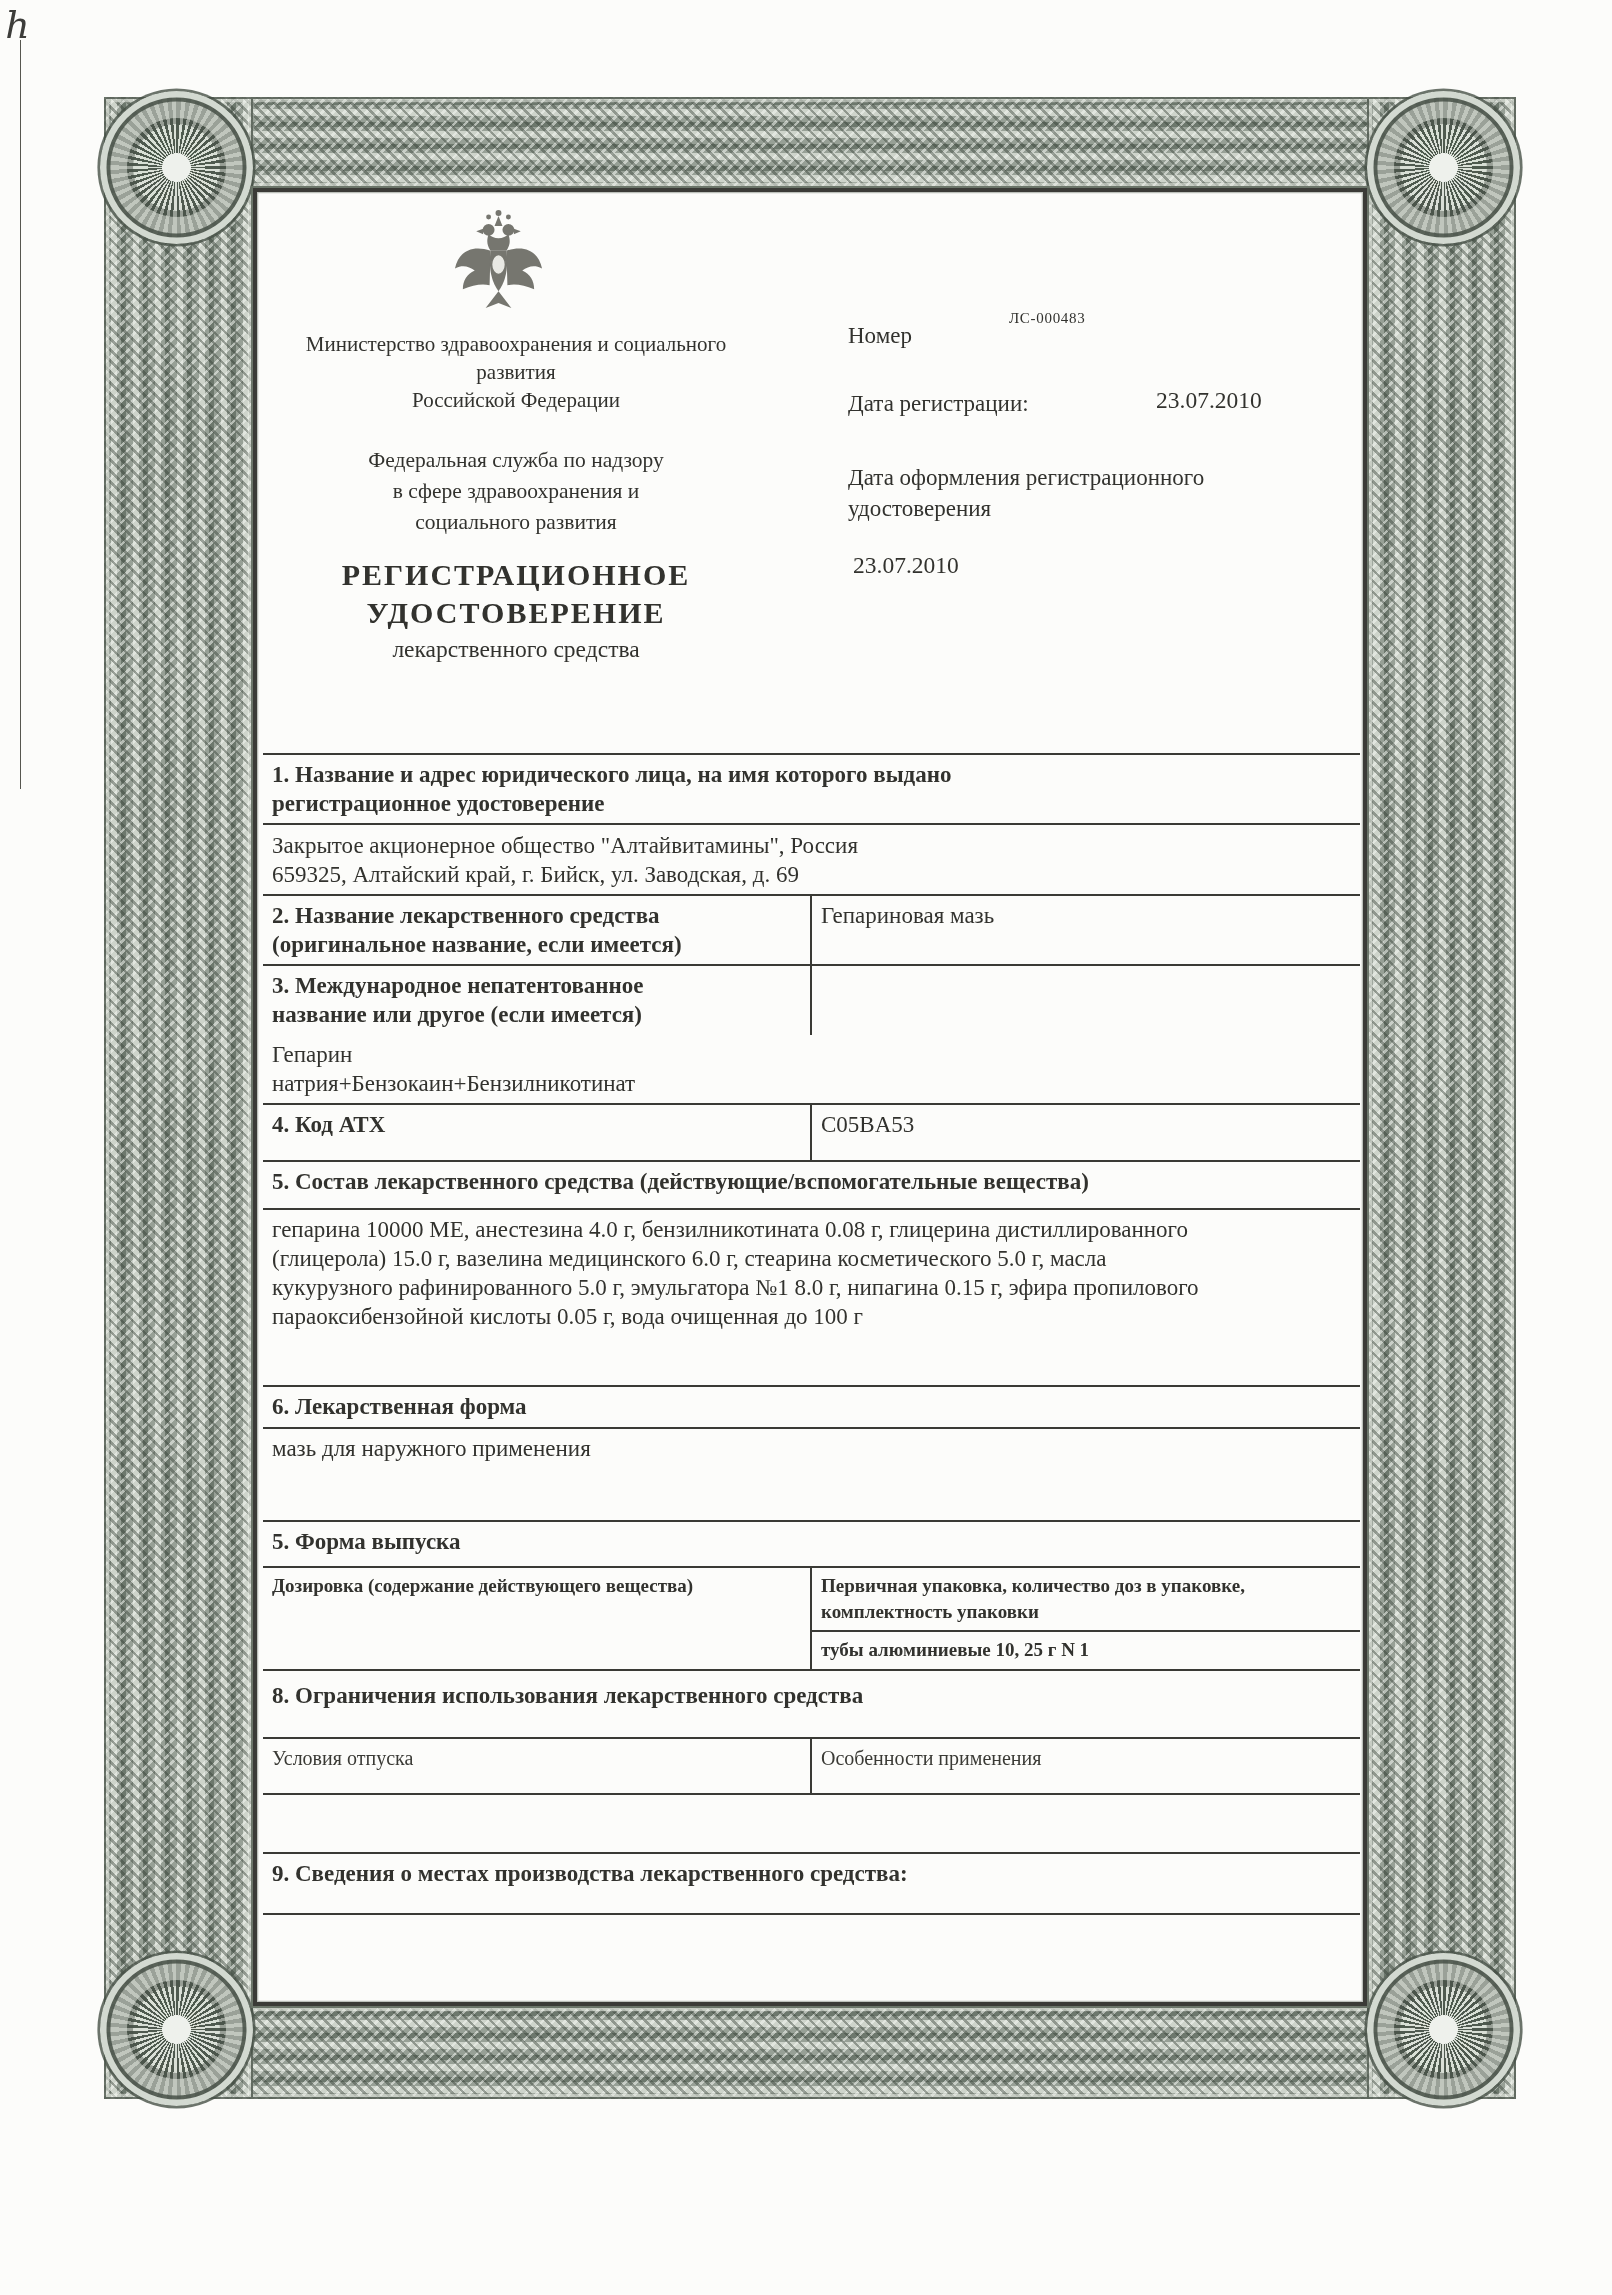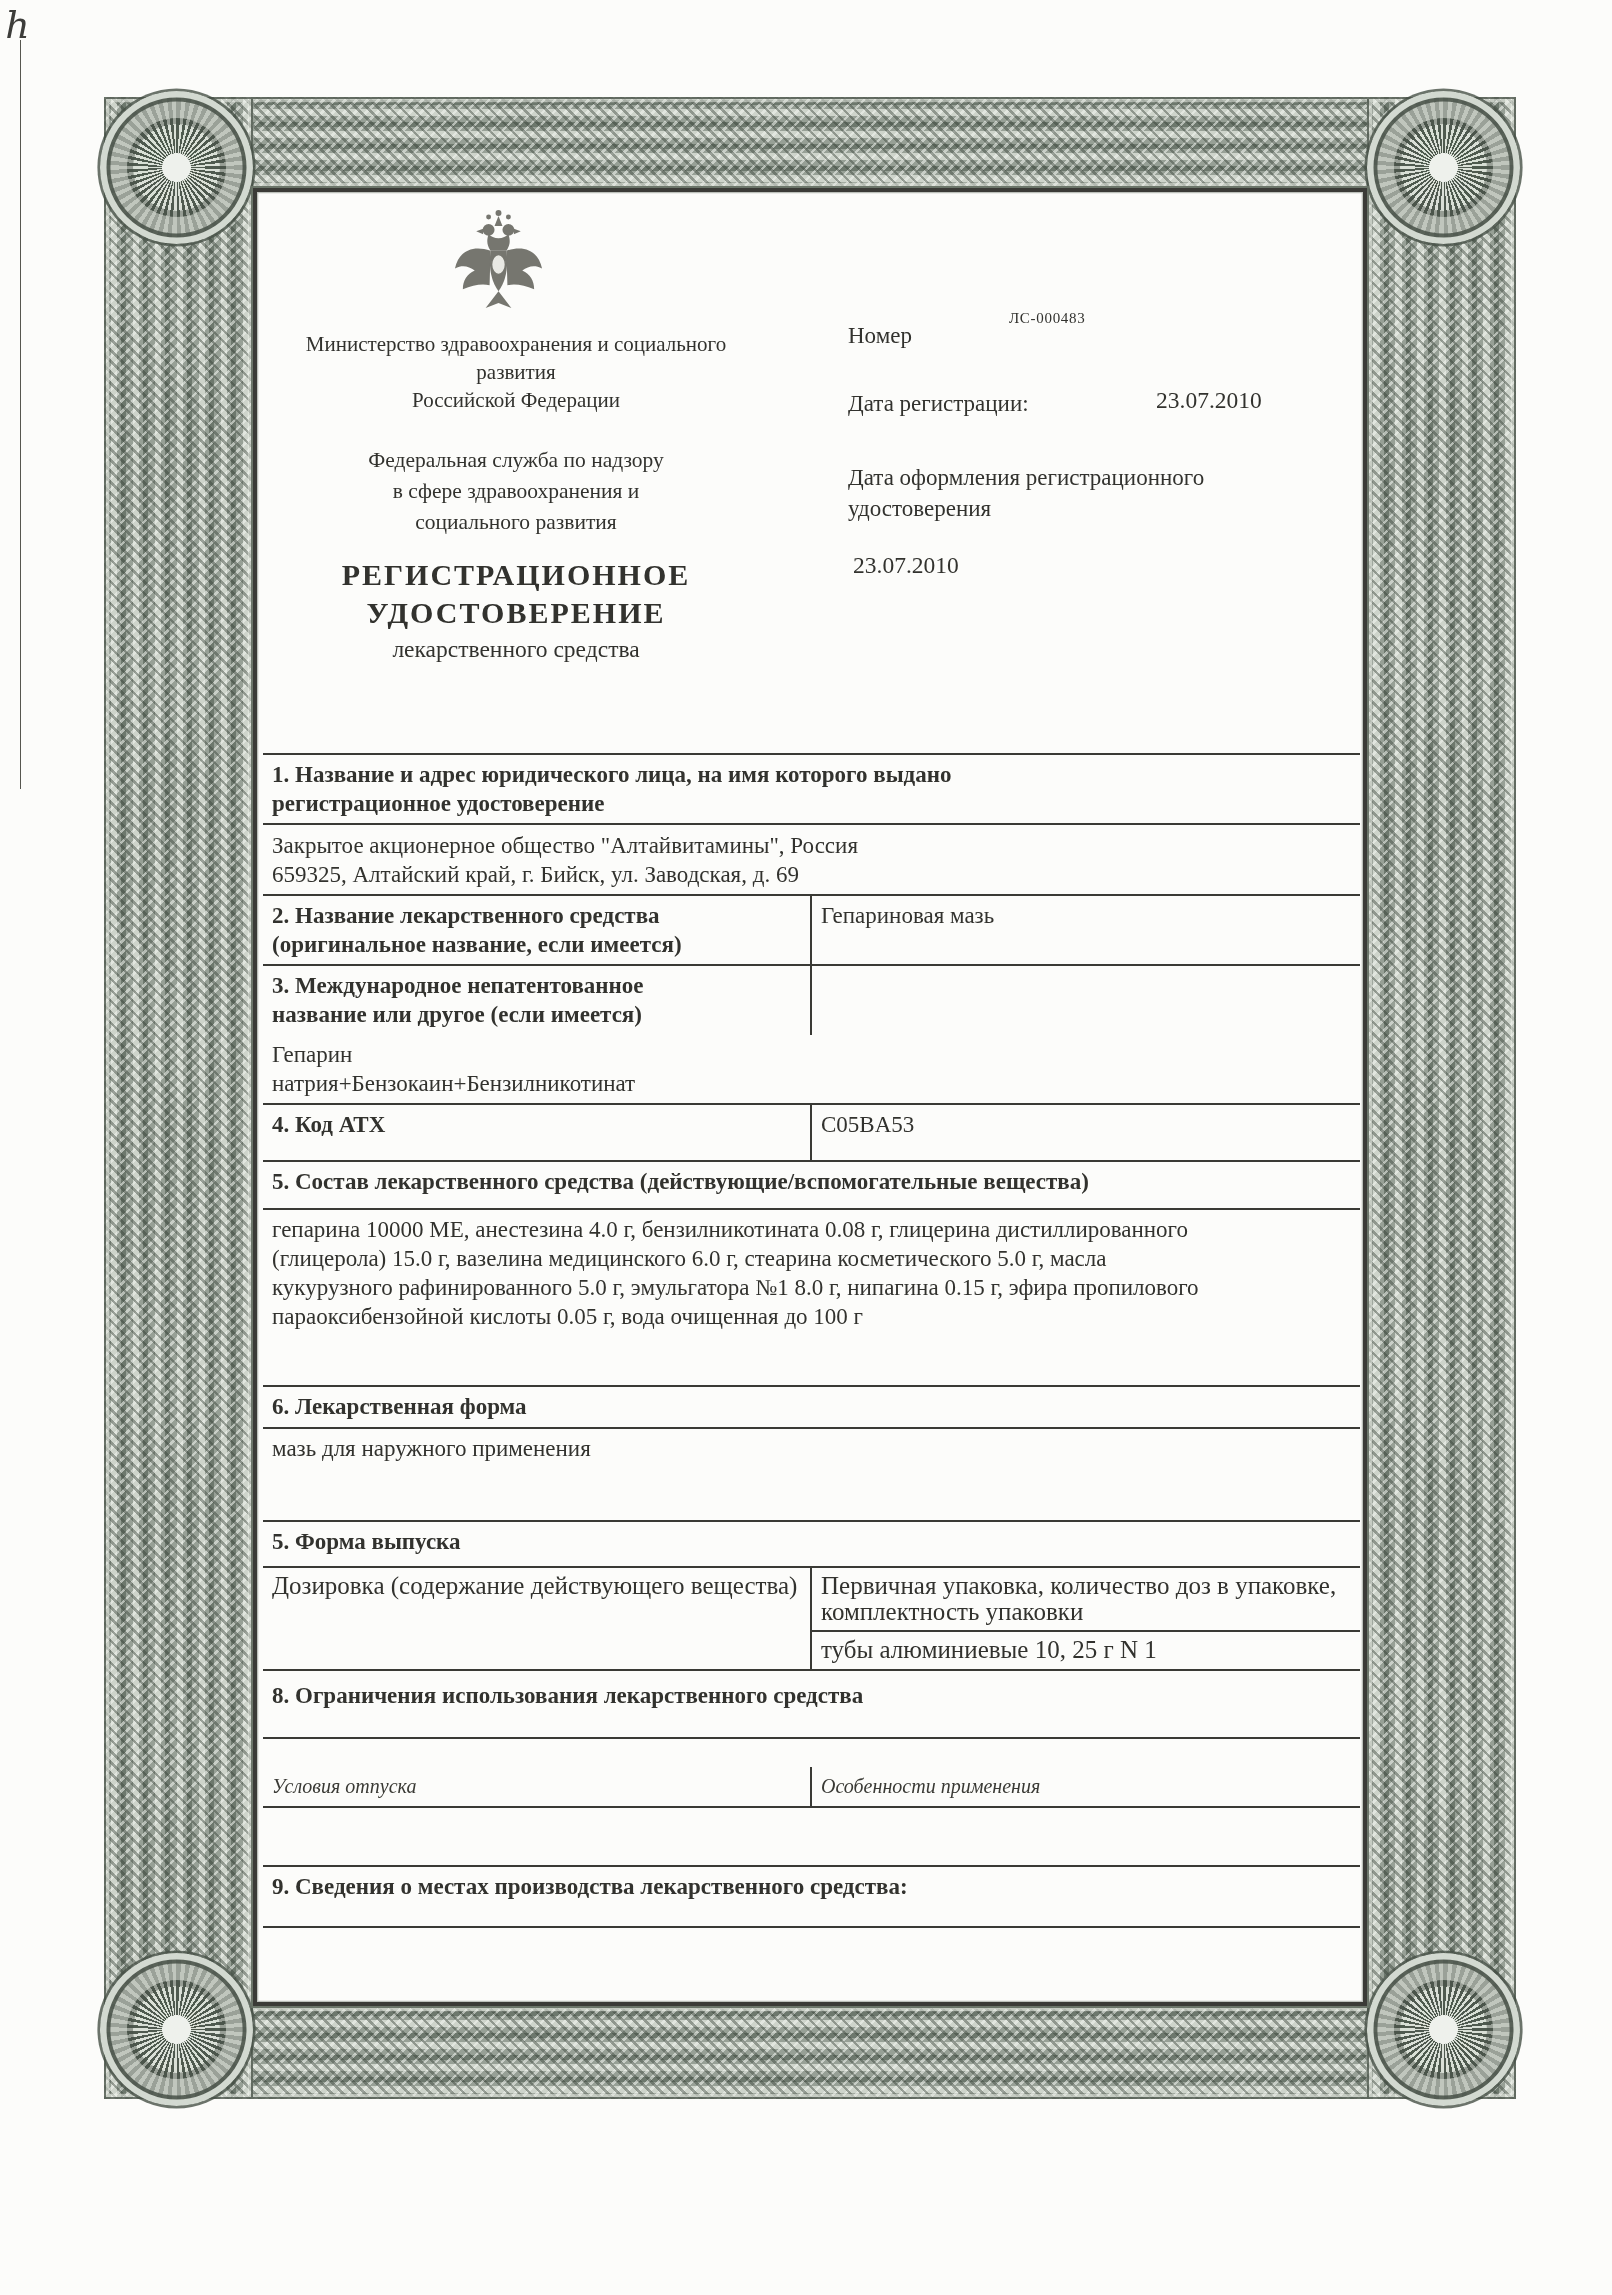--- a/index.html
+++ b/index.html
@@ -80,22 +80,22 @@
   
   .tbl{
     position:absolute;left:263px;top:753px;width:1097px;
     border-top:2px solid var(--ln);font-size:23px;line-height:29px;
   }
   .row{border-bottom:2px solid var(--ln);display:flex;box-sizing:border-box;}
   .cell{box-sizing:border-box;padding:5.2px 9px;}
   .c-l{width:549px;border-right:2px solid var(--ln);}
   .c-r{flex:1;}
   .bold{font-weight:bold;}
-  .ital{font-style:italic;font-size:20px;color:#3a3a35;margin-top:28px;}
-  .small{font-size:25px;line-height:26px;}
+  .ital{font-size:20px;color:#3a3a35;}
+  .small{font-size:19px;line-height:26px;font-weight:bold;}
   .line{display:block;}
   .r-s1t{min-height:63px;} .r-s1v{min-height:60px;}
   .r-s2{min-height:65px;} .r-s3{min-height:73px;flex-direction:column;} .r-s4{min-height:57px;}
   .r-s5t{min-height:48px;} .r-s5v{min-height:177px;}
   .r-s6t{min-height:42px;} .r-s6v{min-height:93px;}
   .r-s7t{min-height:46px;}
   .r-s7c{min-height:59px;border-bottom:none;}
   .r-s7c .c-r{border-bottom:2px solid var(--ln);}
   .r-s7v{min-height:37px;}
   .r-s8t{min-height:68px;} .r-s8t .cell{padding-top:10.4px;}

